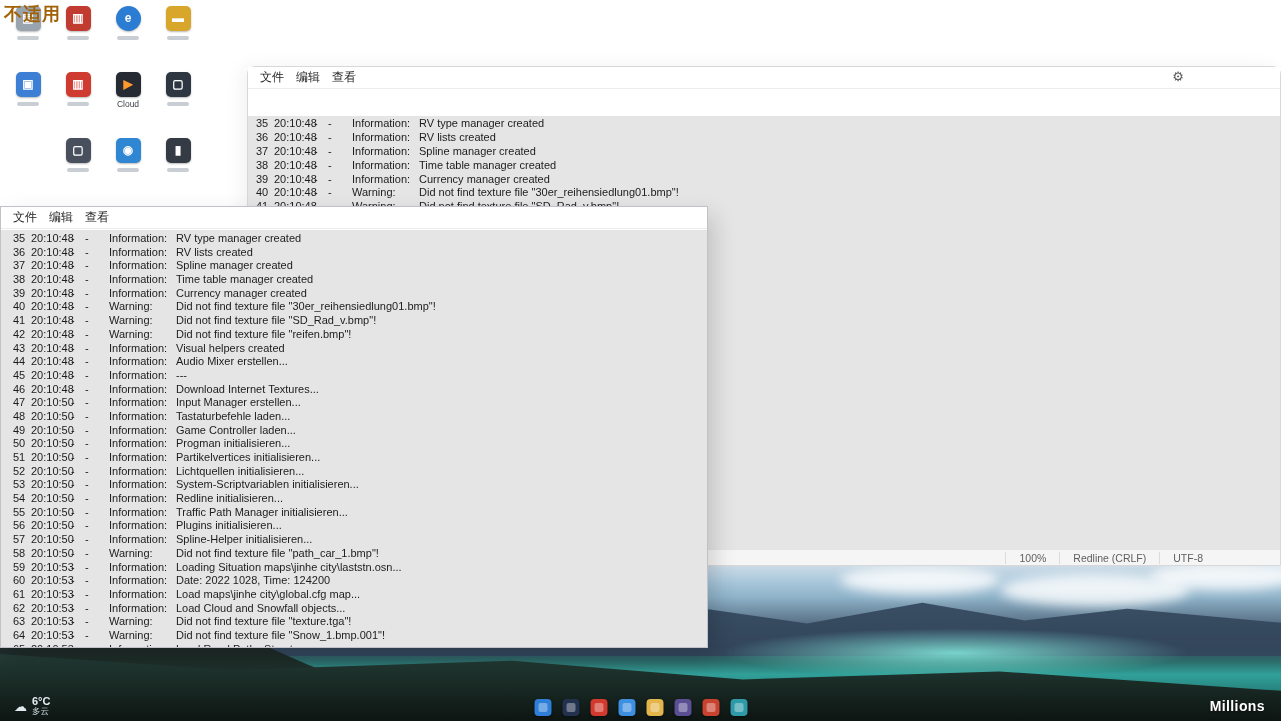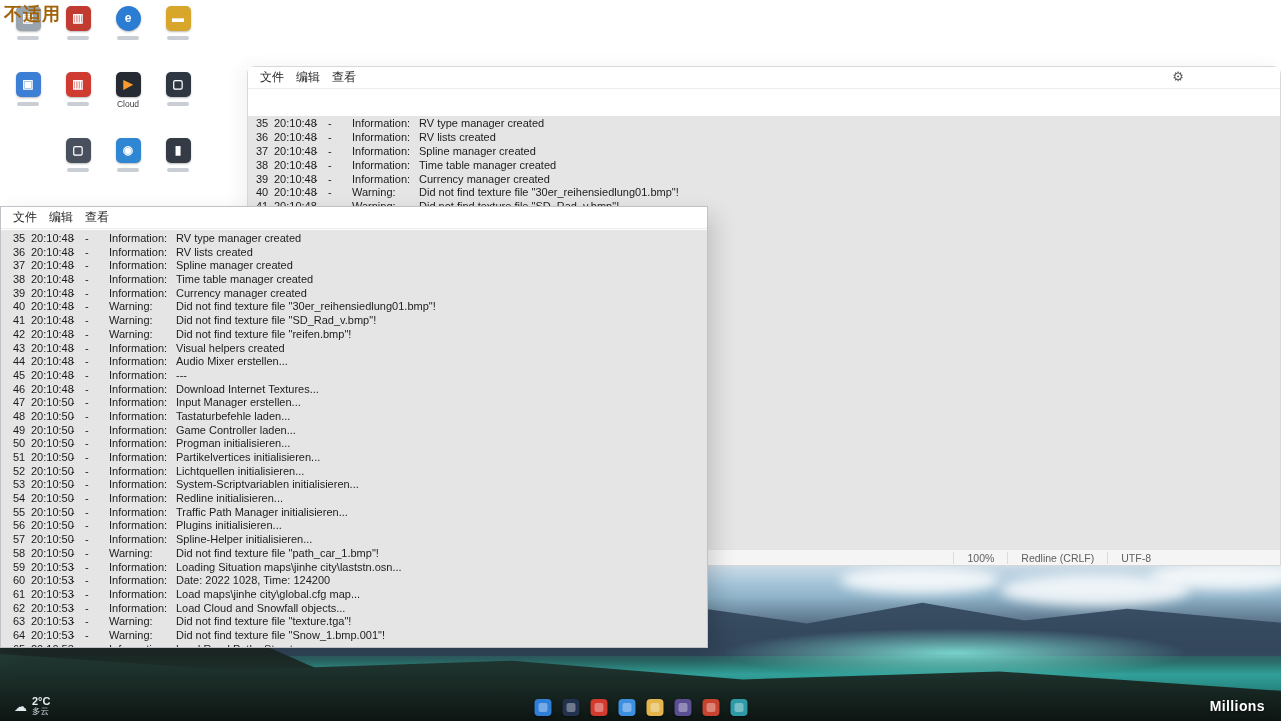--- a/index.html
+++ b/index.html
@@ -56,21 +56,21 @@
   .c-d1{width:14px;flex:none;}
   .c-d2{width:24px;flex:none;}
   .c-type{width:67px;flex:none;}
   .c-msg{flex:1;white-space:pre;}
 
   
   .notepad-bg{position:absolute;left:247px;top:66px;width:1034px;height:500px;background:#fff;z-index:3;
     border:1px solid #d8d8d8;border-radius:8px 8px 0 0;box-shadow:-6px 0 18px rgba(0,0,0,.05);}
   .bg-log{--lh:13.9px;top:49px;left:0;right:0;bottom:16px;padding:1px 0 0 8px;}
   .statusbar{position:absolute;left:0;right:0;bottom:0;height:16px;background:#f5f5f5;border-top:1px solid #e3e3e3;
-    display:flex;justify-content:flex-end;align-items:center;padding-right:116px;font-size:10.5px;color:#5f5f5f;}
+    display:flex;justify-content:flex-end;align-items:center;padding-right:64px;font-size:10.5px;color:#5f5f5f;}
   .sb-item{padding:0 13px;border-left:1px solid #dcdcdc;height:12px;line-height:12px;}
 
   
   .notepad-front{position:absolute;left:0;top:206px;width:708px;height:442px;background:#fff;z-index:4;
     border:1px solid #bfc3c7;box-shadow:6px 10px 22px rgba(0,0,0,.16);}
   .front-log{--lh:13.7px;top:23px;left:0;right:0;bottom:0;padding:2px 0 0 12px;}
 
   
   .weather{position:absolute;left:14px;bottom:5px;z-index:7;display:flex;align-items:center;gap:5px;color:#e7edf1;}
   .wicon::before{content:"☁";font-size:13px;color:#e2e9ee;}
@@ -231,21 +231,21 @@
         <div class="log-row"><span class="c-num">62</span><span class="c-time">20:10:53</span><span class="c-d1">-</span><span class="c-d2">-</span><span class="c-type">Information:</span><span class="c-msg">Load Cloud and Snowfall objects...</span></div>
         <div class="log-row"><span class="c-num">63</span><span class="c-time">20:10:53</span><span class="c-d1">-</span><span class="c-d2">-</span><span class="c-type">Warning:</span><span class="c-msg">Did not find texture file "texture.tga"!</span></div>
         <div class="log-row"><span class="c-num">64</span><span class="c-time">20:10:53</span><span class="c-d1">-</span><span class="c-d2">-</span><span class="c-type">Warning:</span><span class="c-msg">Did not find texture file "Snow_1.bmp.001"!</span></div>
         <div class="log-row"><span class="c-num">65</span><span class="c-time">20:10:53</span><span class="c-d1">-</span><span class="c-d2">-</span><span class="c-type">Information:</span><span class="c-msg">Load Road Paths Struct...</span></div>
       </div>
   </div>
 
   <div class="weather">
     <span class="wicon"></span>
     <span class="wcol">
-      <span class="wtemp">2°C</span>
+      <span class="wtemp">6°C</span>
       <span class="wcond">多云</span>
     </span>
   </div>
   <div class="task-icons">
       <div class="ticon" style="background: rgb(47, 127, 216);"></div>
       <div class="ticon" style="background: rgb(34, 50, 78);"></div>
       <div class="ticon" style="background: rgb(210, 58, 46);"></div>
       <div class="ticon" style="background: rgb(61, 143, 224);"></div>
       <div class="ticon" style="background: rgb(227, 181, 74);"></div>
       <div class="ticon" style="background: rgb(91, 79, 147);"></div>

